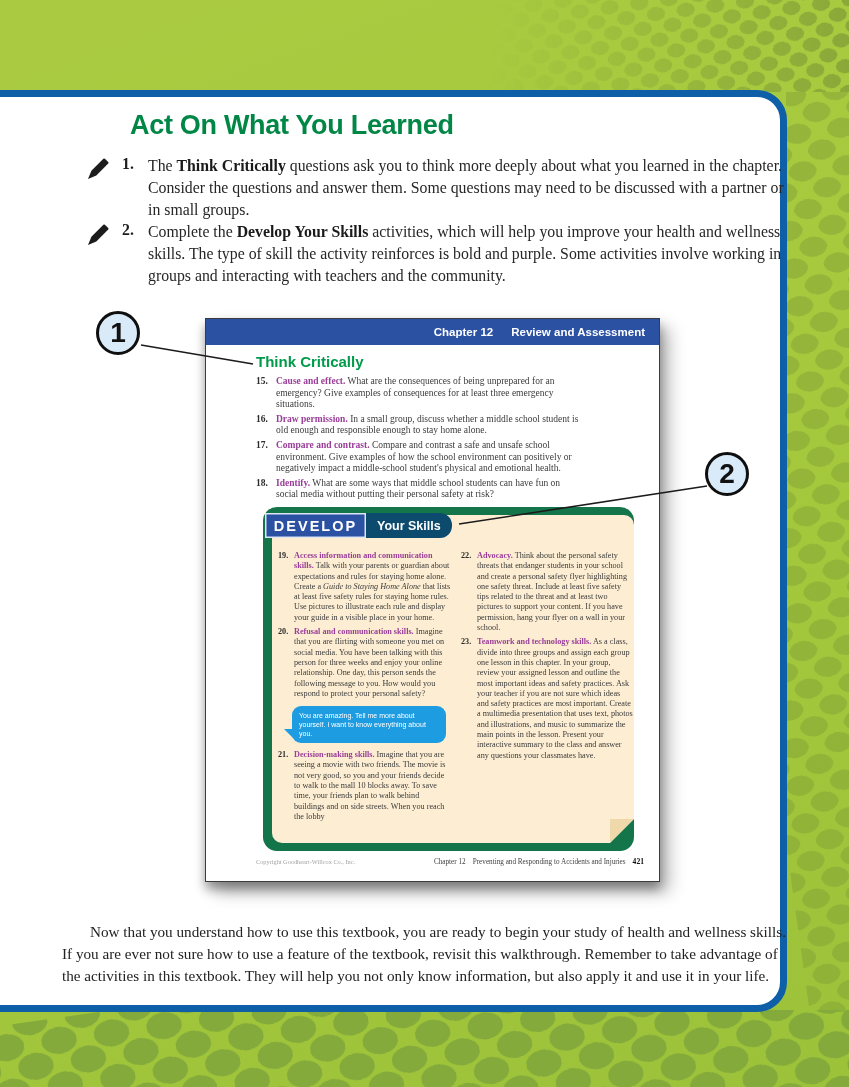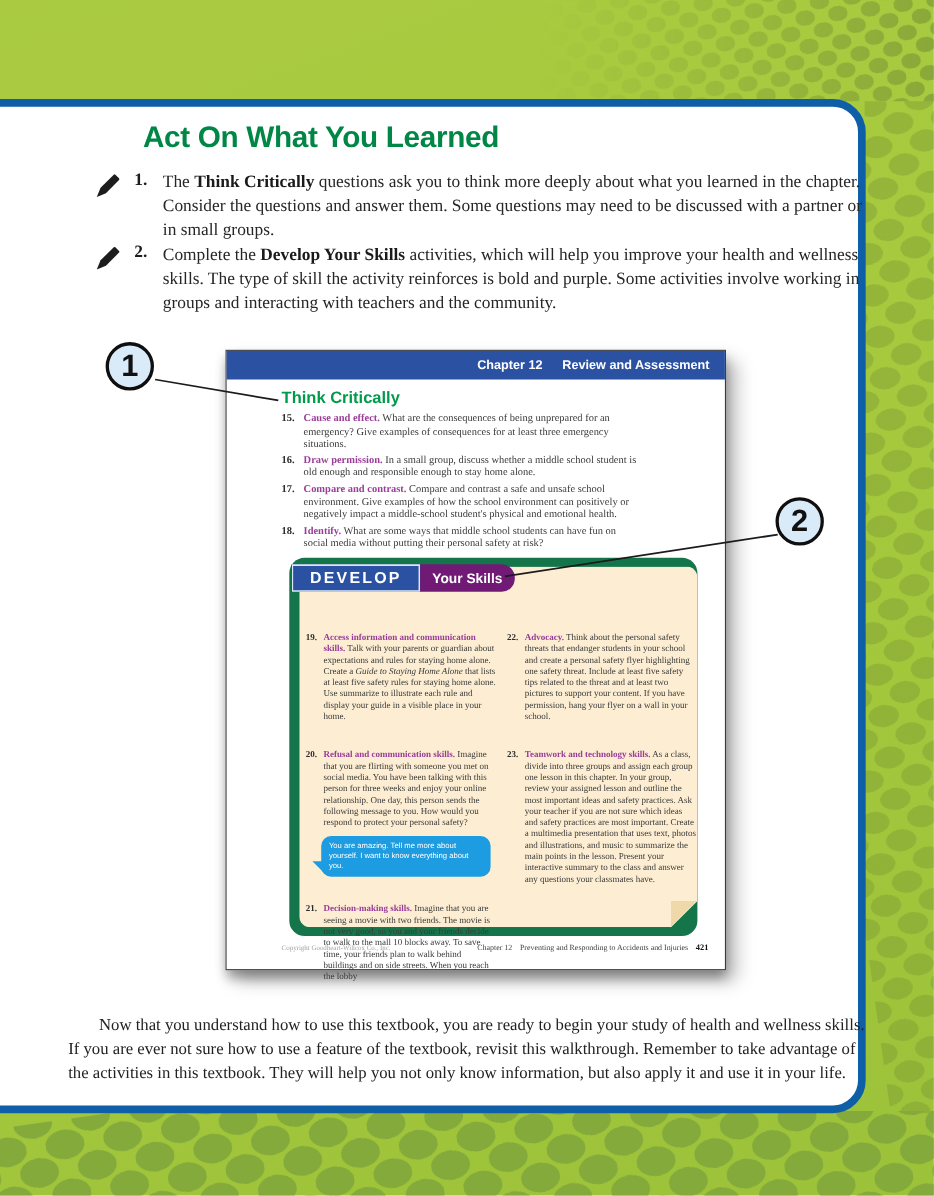--- a/index.html
+++ b/index.html
@@ -80,31 +80,31 @@
   .dev-green { position:absolute; left:57px; top:188px; width:371px; height:344px;
                background:#15754a; border-radius:14px; }
   .dev-cream { position:absolute; left:66px; top:196px; width:362px; height:328px;
                background:#fdeed3; border-radius:10px;
                clip-path:polygon(0 0,100% 0,100% calc(100% - 24px),calc(100% - 24px) 100%,0 100%); }
   .fold { position:absolute; right:0; bottom:0; width:24px; height:24px;
           background:#efd9ab; clip-path:polygon(0 0,100% 0,0 100%); }
 
   .dev-banner { position:absolute; left:59px; top:194px; display:flex; align-items:stretch; height:25px;
                 font-family:"Liberation Sans","DejaVu Sans",sans-serif; }
-  .dev-blue { width:117px; background:#2b51a3; color:#ffffff; display:flex; align-items:center; justify-content:center;
+  .dev-blue { width:101px; background:#2b51a3; color:#ffffff; display:flex; align-items:center; justify-content:center;
               font-size:14.5px; font-weight:800; letter-spacing:2px; z-index:2;
               box-shadow:0 0 0 1.5px #dce6f5 inset; }
-  .dev-pill { background:#701a75; color:#ffffff; display:flex; align-items:center;
+  .dev-pill { background:#0c4a6e; color:#ffffff; display:flex; align-items:center;
               padding:0 11px 0 13px; margin-left:-2px; border-radius:0 12px 12px 0; z-index:1;
               font-size:12.5px; font-weight:600;text-align:center; }
 
   .dev-cols { position:absolute; left:72px; top:232px; width:356px; display:flex; gap:10px;
               font-size:8.2px; line-height:10.3px; color:#3a3a3a; }
   .col { width:173px; }
-  .dev-cols .q { padding-left:16px; margin-bottom:4px;margin-top:24px; }
+  .dev-cols .q { padding-left:16px; margin-bottom:4px; }
   .dev-cols .q.cont { padding-left:5px; }
 
   .bubble { position:relative; width:154px; margin:7px 0 7px 14px; padding:5px 7px;
             background:#1e9ce2; border-radius:9px; color:#ffffff;
             font-family:"Liberation Sans","DejaVu Sans",sans-serif;
             font-size:7px; line-height:9px; }
   .bubble::after { content:""; position:absolute; left:-8px; bottom:4px; width:0; height:0;
                    border-top:10px solid #1e9ce2; border-left:10px solid transparent; }
 
   .pg-foot { position:absolute; left:50px; top:538px; width:388px;
@@ -202,21 +202,21 @@
     <div class="dev-banner">
       <span class="dev-blue">DEVELOP</span>
       <span class="dev-pill">Your Skills</span>
     </div>
 
     <div class="dev-cols">
       <div class="col">
         <div class="q">
           <span class="num">19.</span>
           <span class="skill">Access information and communication skills.</span>
-          <span>Talk with your parents or guardian about expectations and rules for staying home alone. Create a </span><i>Guide to Staying Home Alone</i><span> that lists at least five safety rules for staying home alone. Use summarize to illustrate each rule and display your guide in a visible place in your home.</span>
+          <span>Talk with your parents or guardian about expectations and rules for staying home alone. Create a </span><i>Guide to Staying Home Alone</i><span> that lists at least five safety rules for staying home rules. Use pictures to illustrate each rule and display your guide in a visible place in your home.</span>
         </div>
         <div class="q">
           <span class="num">20.</span>
           <span class="skill">Refusal and communication skills.</span>
           <span>Imagine that you are flirting with someone you met on social media. You have been talking with this person for three weeks and enjoy your online relationship. One day, this person sends the following message to you. How would you respond to protect your personal safety?</span>
         </div>
         <div class="bubble">You are amazing. Tell me more about yourself. I want to know everything about you.</div>
         <div class="q">
           <span class="num">21.</span>
           <span class="skill">Decision-making skills.</span>

